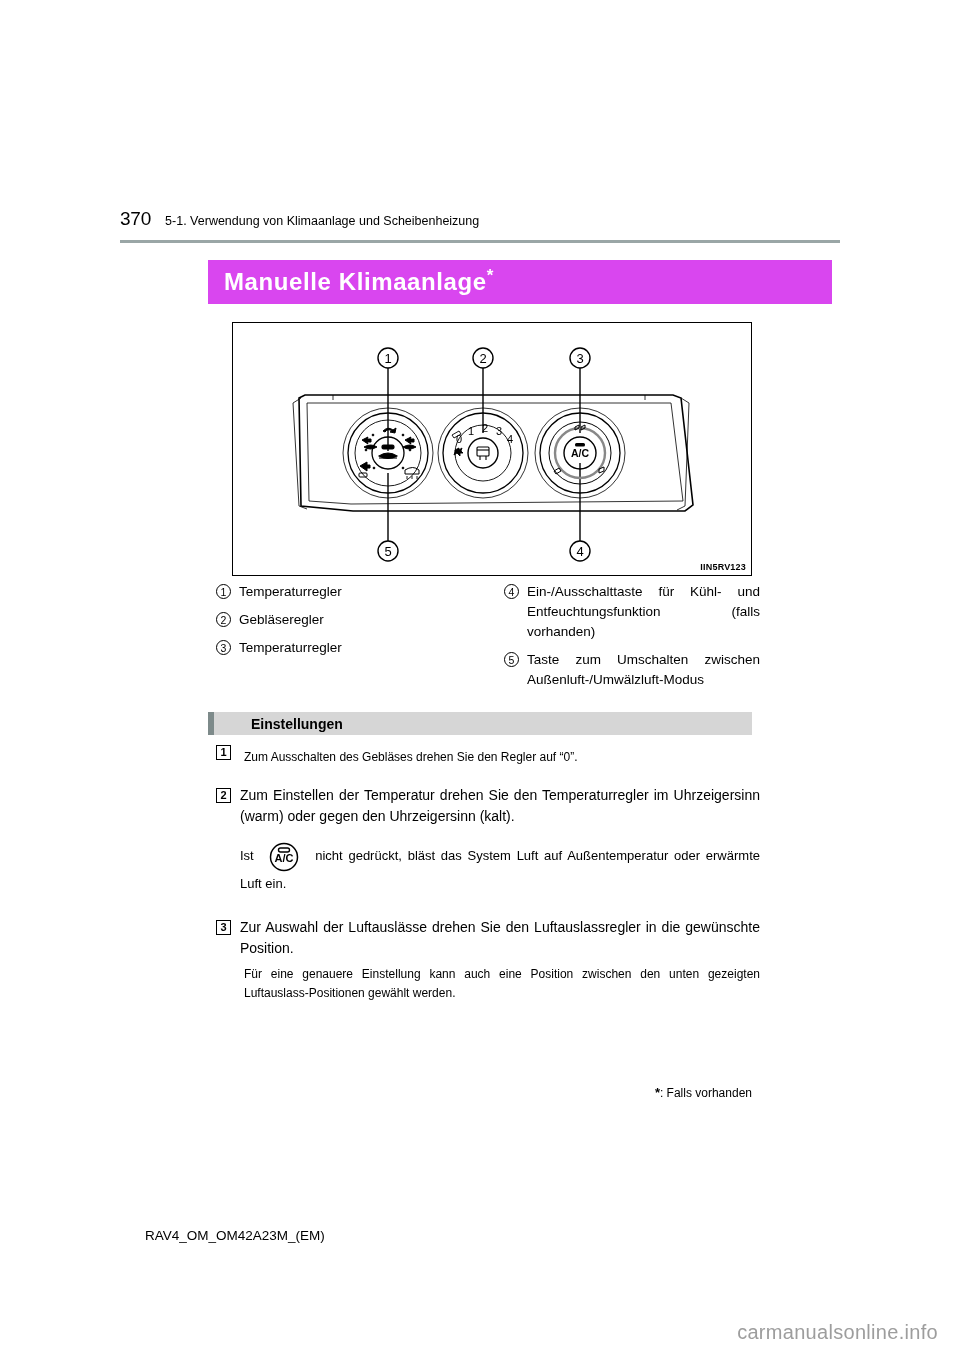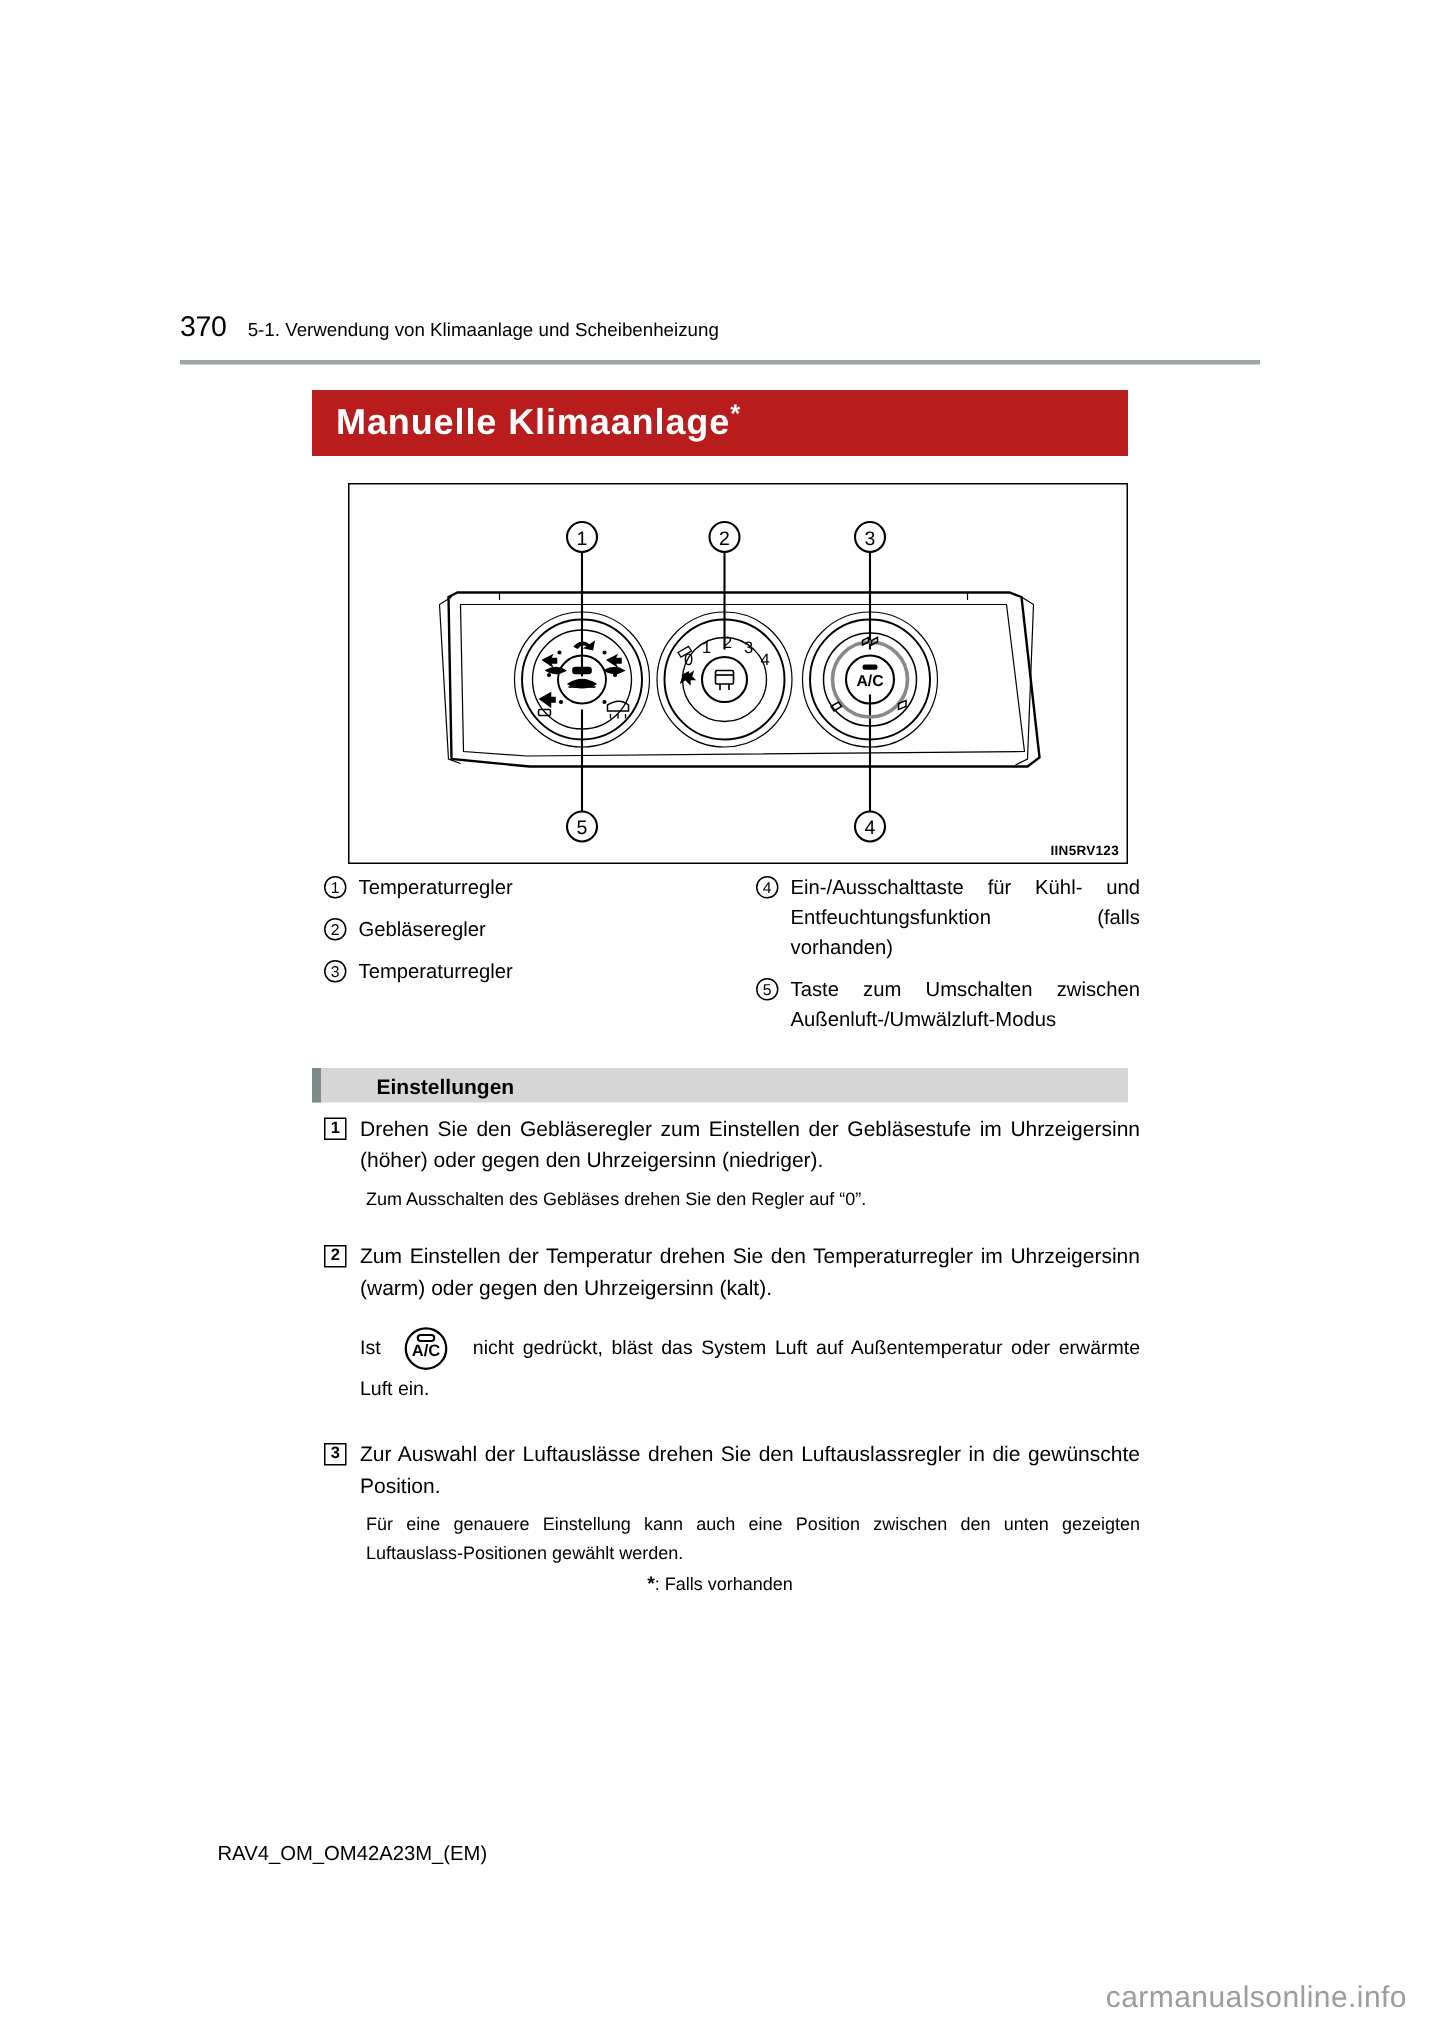--- a/index.html
+++ b/index.html
@@ -42,23 +42,23 @@
     width: 720px;
     height: 2.5px;
     background: #9aa6a6;
   }
 
   
   .title-bar {
     position: absolute;
     left: 208px;
     top: 260px;
-    width: 544px;
+    width: 624px;
     height: 44px;
-    background: #b91c1c;
+    background: #d946ef;
     display: flex;
     align-items: center;
   }
   .title-text {
     color: #ffffff;
     font-size: 24px;
     font-weight: bold;
     letter-spacing: 0.6px;
     margin-left: 16px;
   }
@@ -203,23 +203,23 @@
     vertical-align: middle;
     margin: 0 6px;
     position: relative;
     top: -1px;
   }
 
   
   .footnote {
     position: absolute;
     left: 208px;
-    top: 1048px;
+    top: 1085px;
     width: 544px;
-    text-align: center;
+    text-align: right;
     font-size: 12px;
   }
   .footnote .ast {
     font-weight: bold;
     font-size: 13px;
   }
 
   
   .doc-footer {
     position: absolute;
@@ -409,21 +409,20 @@
 <div class="section-bar">
   <span class="section-bar-label">Einstellungen</span>
 </div>
 
 <div class="steps">
 
   <div class="step">
     <div class="step-row">
       <span class="step-num">1</span>
       <div class="step-body">
-        <div class="step-main">Drehen Sie den Gebläseregler zum Einstellen der Gebläsestufe im Uhrzeigersinn (höher) oder gegen den Uhrzeigersinn (niedriger).</div>
         <div class="step-sub nomargin">Zum Ausschalten des Gebläses drehen Sie den Regler auf “0”.</div>
       </div>
     </div>
   </div>
 
   <div class="step" style="margin-top:18px;">
     <div class="step-row">
       <span class="step-num">2</span>
       <div class="step-body">
         <div class="step-main">Zum Einstellen der Temperatur drehen Sie den Temperaturregler im Uhrzeigersinn (warm) oder gegen den Uhrzeigersinn (kalt).</div>

